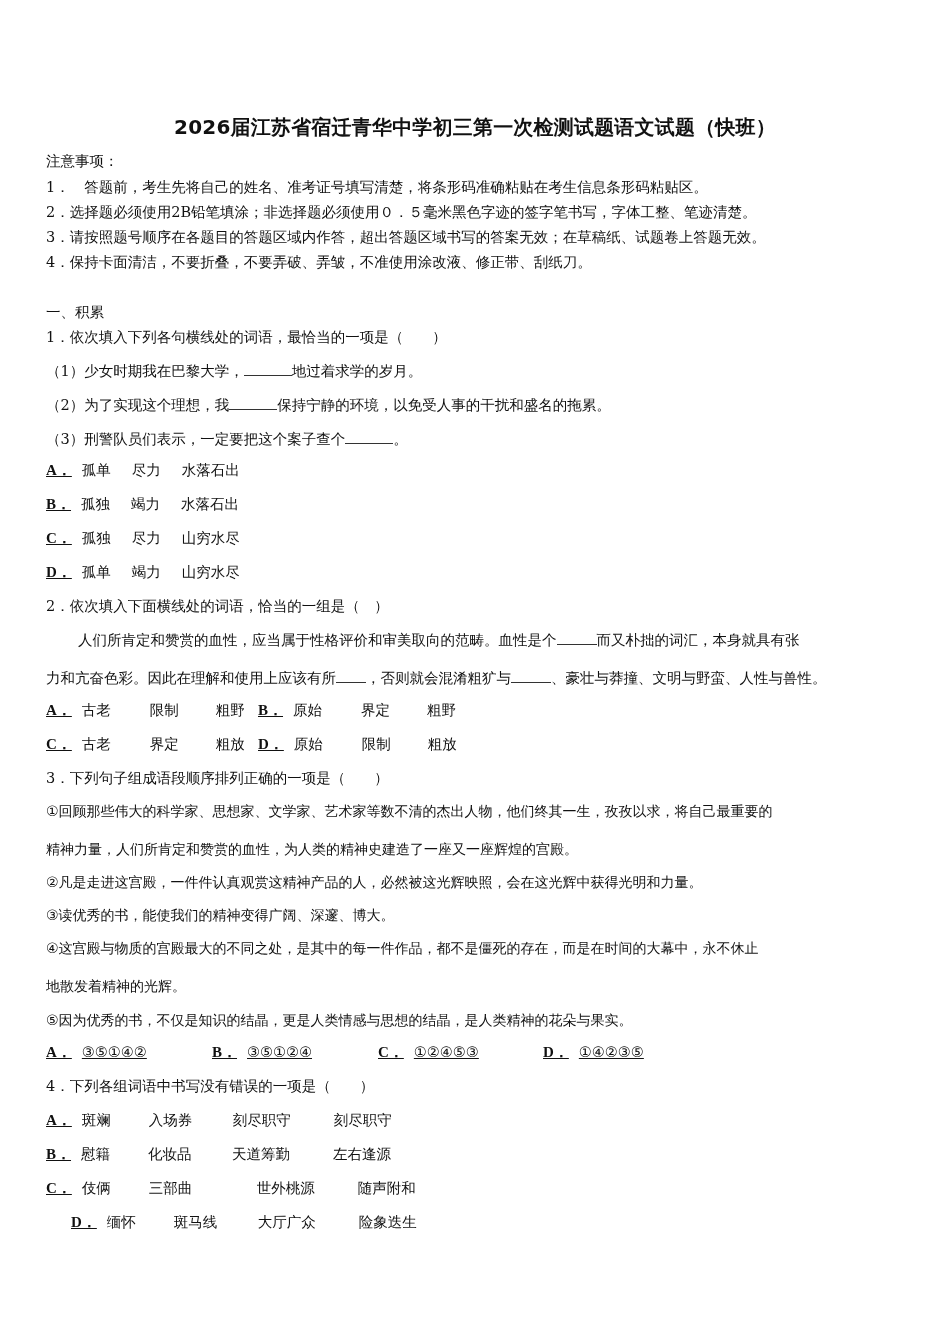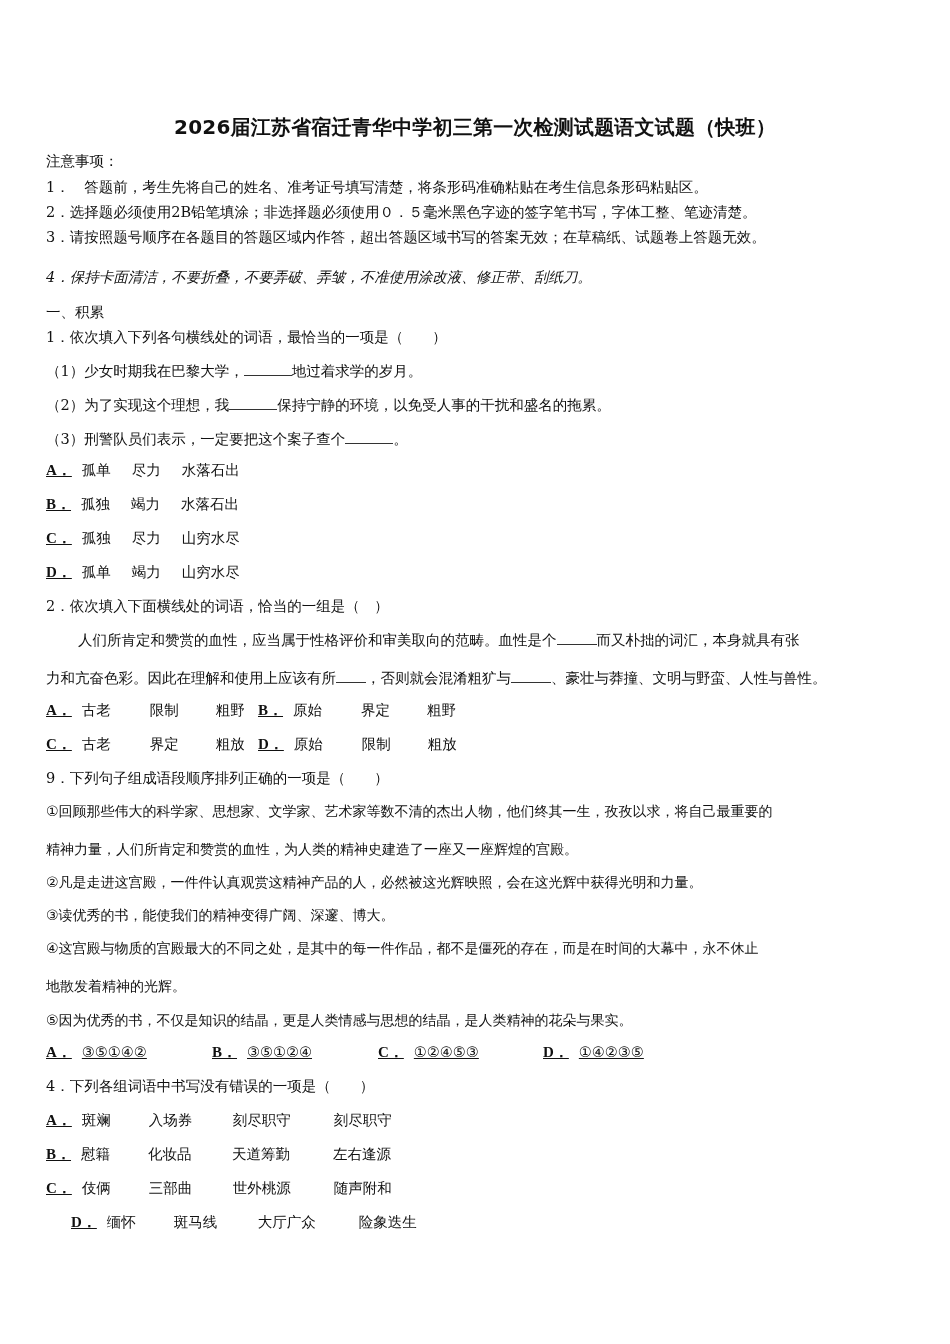--- a/index.html
+++ b/index.html
@@ -27,21 +27,21 @@
 <body>
 
 <div class="page">
 
   <div class="title">2026届江苏省宿迁青华中学初三第一次检测试题语文试题（快班）</div>
 
   <div class="line" style="top:152px;">注意事项：</div>
   <div class="line" style="top:178px;">1．　答题前，考生先将自己的姓名、准考证号填写清楚，将条形码准确粘贴在考生信息条形码粘贴区。</div>
   <div class="line" style="top:203px;">2．选择题必须使用2B铅笔填涂；非选择题必须使用０．５毫米黑色字迹的签字笔书写，字体工整、笔迹清楚。</div>
   <div class="line" style="top:228px;">3．请按照题号顺序在各题目的答题区域内作答，超出答题区域书写的答案无效；在草稿纸、试题卷上答题无效。</div>
-  <div class="line" style="top:268px;font-style:italic;">4．保持卡面清洁，不要折叠，不要弄破、弄皱，不准使用涂改液、修正带、刮纸刀。</div>
+  <div class="line" style="top:253px;">4．保持卡面清洁，不要折叠，不要弄破、弄皱，不准使用涂改液、修正带、刮纸刀。</div>
 
   <div class="line" style="top:303px;">一、积累</div>
 
   <div class="line" style="top:328px;">1．依次填入下列各句横线处的词语，最恰当的一项是（　　）</div>
   <div class="line" style="top:361px; left:46px;">
     <span>（1）少女时期我在巴黎大学，</span><span class="blank w48"></span><span>地过着求学的岁月。</span>
   </div>
   <div class="line" style="top:395px; left:46px;">
     <span>（2）为了实现这个理想，我</span><span class="blank w48"></span><span>保持宁静的环境，以免受人事的干扰和盛名的拖累。</span>
   </div>
@@ -75,21 +75,21 @@
   <div class="opt" style="top:701px; left:258px;">
     <span class="letter">B．</span><span class="cell" style="width:68px;">原始</span><span class="cell" style="width:66px;">界定</span><span class="cell">粗野</span>
   </div>
   <div class="opt" style="top:735px; left:46px;">
     <span class="letter">C．</span><span class="cell" style="width:68px;">古老</span><span class="cell" style="width:66px;">界定</span><span class="cell" style="width:50px;">粗放</span>
   </div>
   <div class="opt" style="top:735px; left:258px;">
     <span class="letter">D．</span><span class="cell" style="width:68px;">原始</span><span class="cell" style="width:66px;">限制</span><span class="cell">粗放</span>
   </div>
 
-  <div class="line" style="top:769px;">9．下列句子组成语段顺序排列正确的一项是（　　）</div>
+  <div class="line" style="top:769px;">3．下列句子组成语段顺序排列正确的一项是（　　）</div>
   <div class="line sans" style="top:802px; font-size:14px;">①回顾那些伟大的科学家、思想家、文学家、艺术家等数不清的杰出人物，他们终其一生，孜孜以求，将自己最重要的</div>
   <div class="line sans" style="top:840px; font-size:14px;">精神力量，人们所肯定和赞赏的血性，为人类的精神史建造了一座又一座辉煌的宫殿。</div>
   <div class="line sans" style="top:873px; font-size:14px;">②凡是走进这宫殿，一件件认真观赏这精神产品的人，必然被这光辉映照，会在这光辉中获得光明和力量。</div>
   <div class="line sans" style="top:906px; font-size:14px;">③读优秀的书，能使我们的精神变得广阔、深邃、博大。</div>
   <div class="line sans" style="top:939px; font-size:14px;">④这宫殿与物质的宫殿最大的不同之处，是其中的每一件作品，都不是僵死的存在，而是在时间的大幕中，永不休止</div>
   <div class="line sans" style="top:977px; font-size:14px;">地散发着精神的光辉。</div>
   <div class="line sans" style="top:1011px; font-size:14px;">⑤因为优秀的书，不仅是知识的结晶，更是人类情感与思想的结晶，是人类精神的花朵与果实。</div>
 
   <div class="opt" style="top:1043px; left:46px;">
     <span class="letter">A．</span><span class="circ">③⑤①④②</span>
@@ -105,19 +105,19 @@
   </div>
 
   <div class="line" style="top:1077px;">4．下列各组词语中书写没有错误的一项是（　　）</div>
   <div class="opt" style="top:1111px; left:46px;">
     <span class="letter">A．</span><span class="cell" style="width:67px;">斑斓</span><span class="cell" style="width:84px;">入场券</span><span class="cell" style="width:101px;">刻尽职守</span><span class="cell">刻尽职守</span>
   </div>
   <div class="opt" style="top:1145px; left:46px;">
     <span class="letter">B．</span><span class="cell" style="width:67px;">慰籍</span><span class="cell" style="width:84px;">化妆品</span><span class="cell" style="width:101px;">天道筹勤</span><span class="cell">左右逢源</span>
   </div>
   <div class="opt" style="top:1179px; left:46px;">
-    <span class="letter">C．</span><span class="cell" style="width:67px;">伎俩</span><span class="cell" style="width:84px;">三部曲</span><span class="cell" style="width:101px;">世外桃源</span><span class="cell">随声附和</span>
+    <span class="letter">C．</span><span class="cell" style="width:67px;">伎俩</span><span class="cell" style="width:84px;">三部曲</span><span class="cell" style="width:101px;margin-left:24px;">世外桃源</span><span class="cell">随声附和</span>
   </div>
   <div class="opt" style="top:1213px; left:46px;margin-left:25px;">
     <span class="letter">D．</span><span class="cell" style="width:67px;">缅怀</span><span class="cell" style="width:84px;">斑马线</span><span class="cell" style="width:101px;">大厅广众</span><span class="cell">险象迭生</span>
   </div>
 
 </div>
 
 </body></html>

